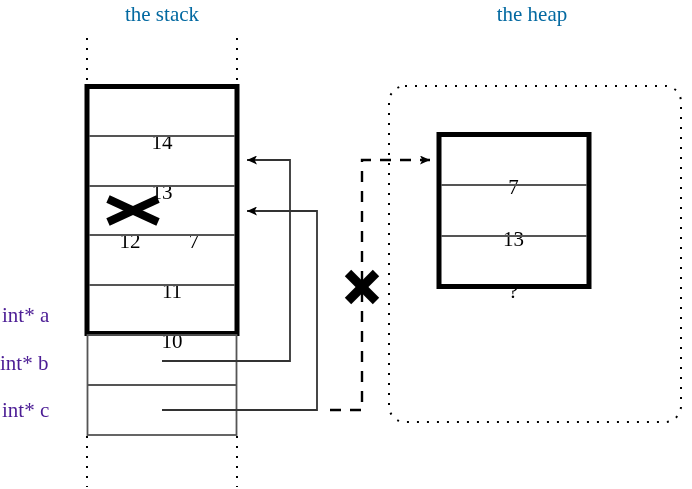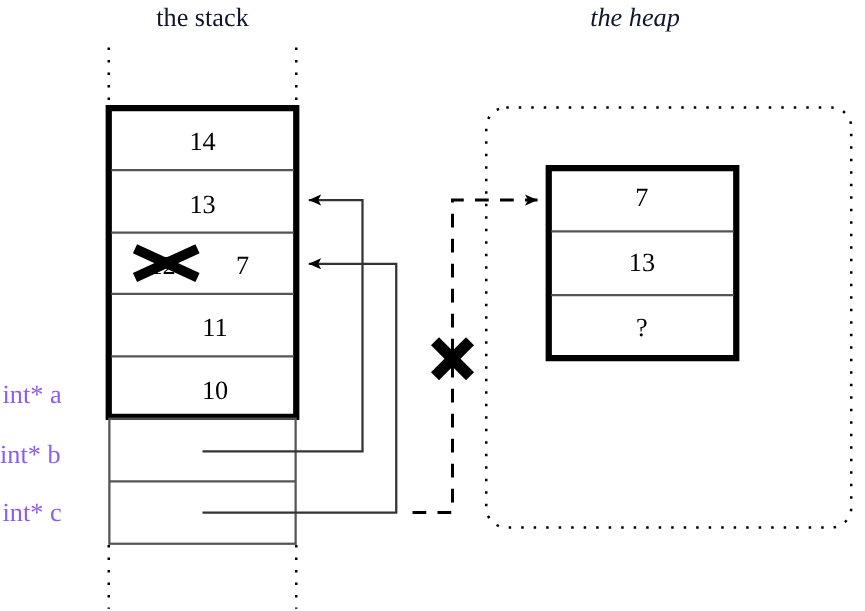--- a/index.html
+++ b/index.html
@@ -11,41 +11,42 @@
     position: relative;
     width: 692px;
     height: 489px;
     background: #ffffff;
     font-family: "Liberation Serif", "DejaVu Serif", serif;
     overflow: hidden;
   }
   .title {
     position: absolute;
     font-size: 21px;
-    color: #0f172a;
+    color: #0369a1;
     white-space: nowrap;
     text-align: center;
   }
   #title-stack { left: 62px; top: 2px; width: 200px; }
-  #title-heap  { left: 392px; top: 2px; width: 232px; font-style: italic; }
+  #title-heap  { left: 416px; top: 2px; width: 232px; }
 
   .var-label {
     position: absolute;
     font-size: 21px;
-    color: #8b5cf6;
+    color: #4c1d95;
     white-space: nowrap;
     text-align: left;
   }
 
   .cellnum {
     position: absolute;
     font-size: 21px;
     color: #000000;
     text-align: center;
     white-space: nowrap;
+    margin-top: 29px;
   }
 
   svg.layer {
     position: absolute;
     left: 0;
     top: 0;
     width: 692px;
     height: 489px;
     overflow: visible;
   }

